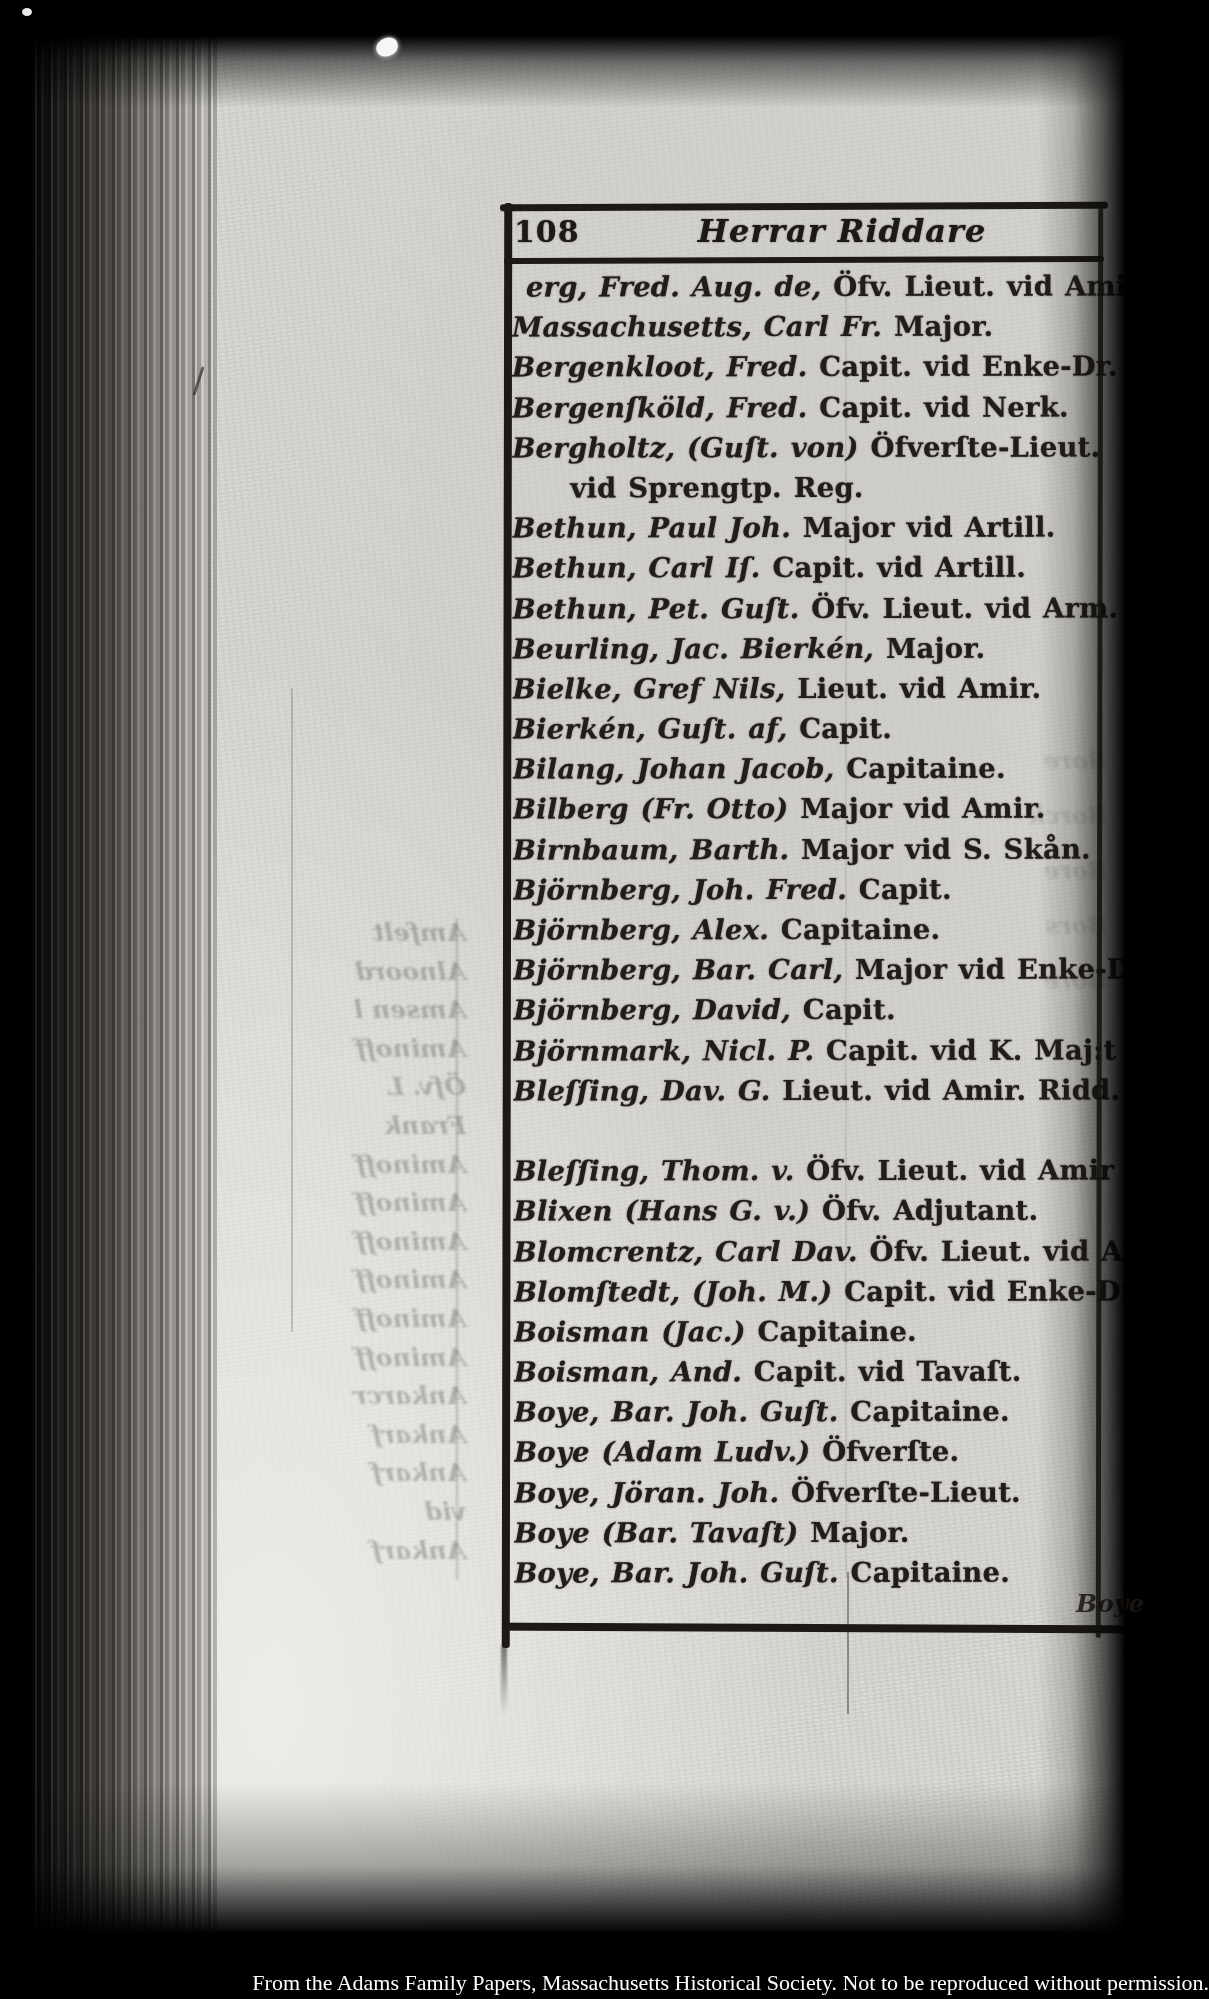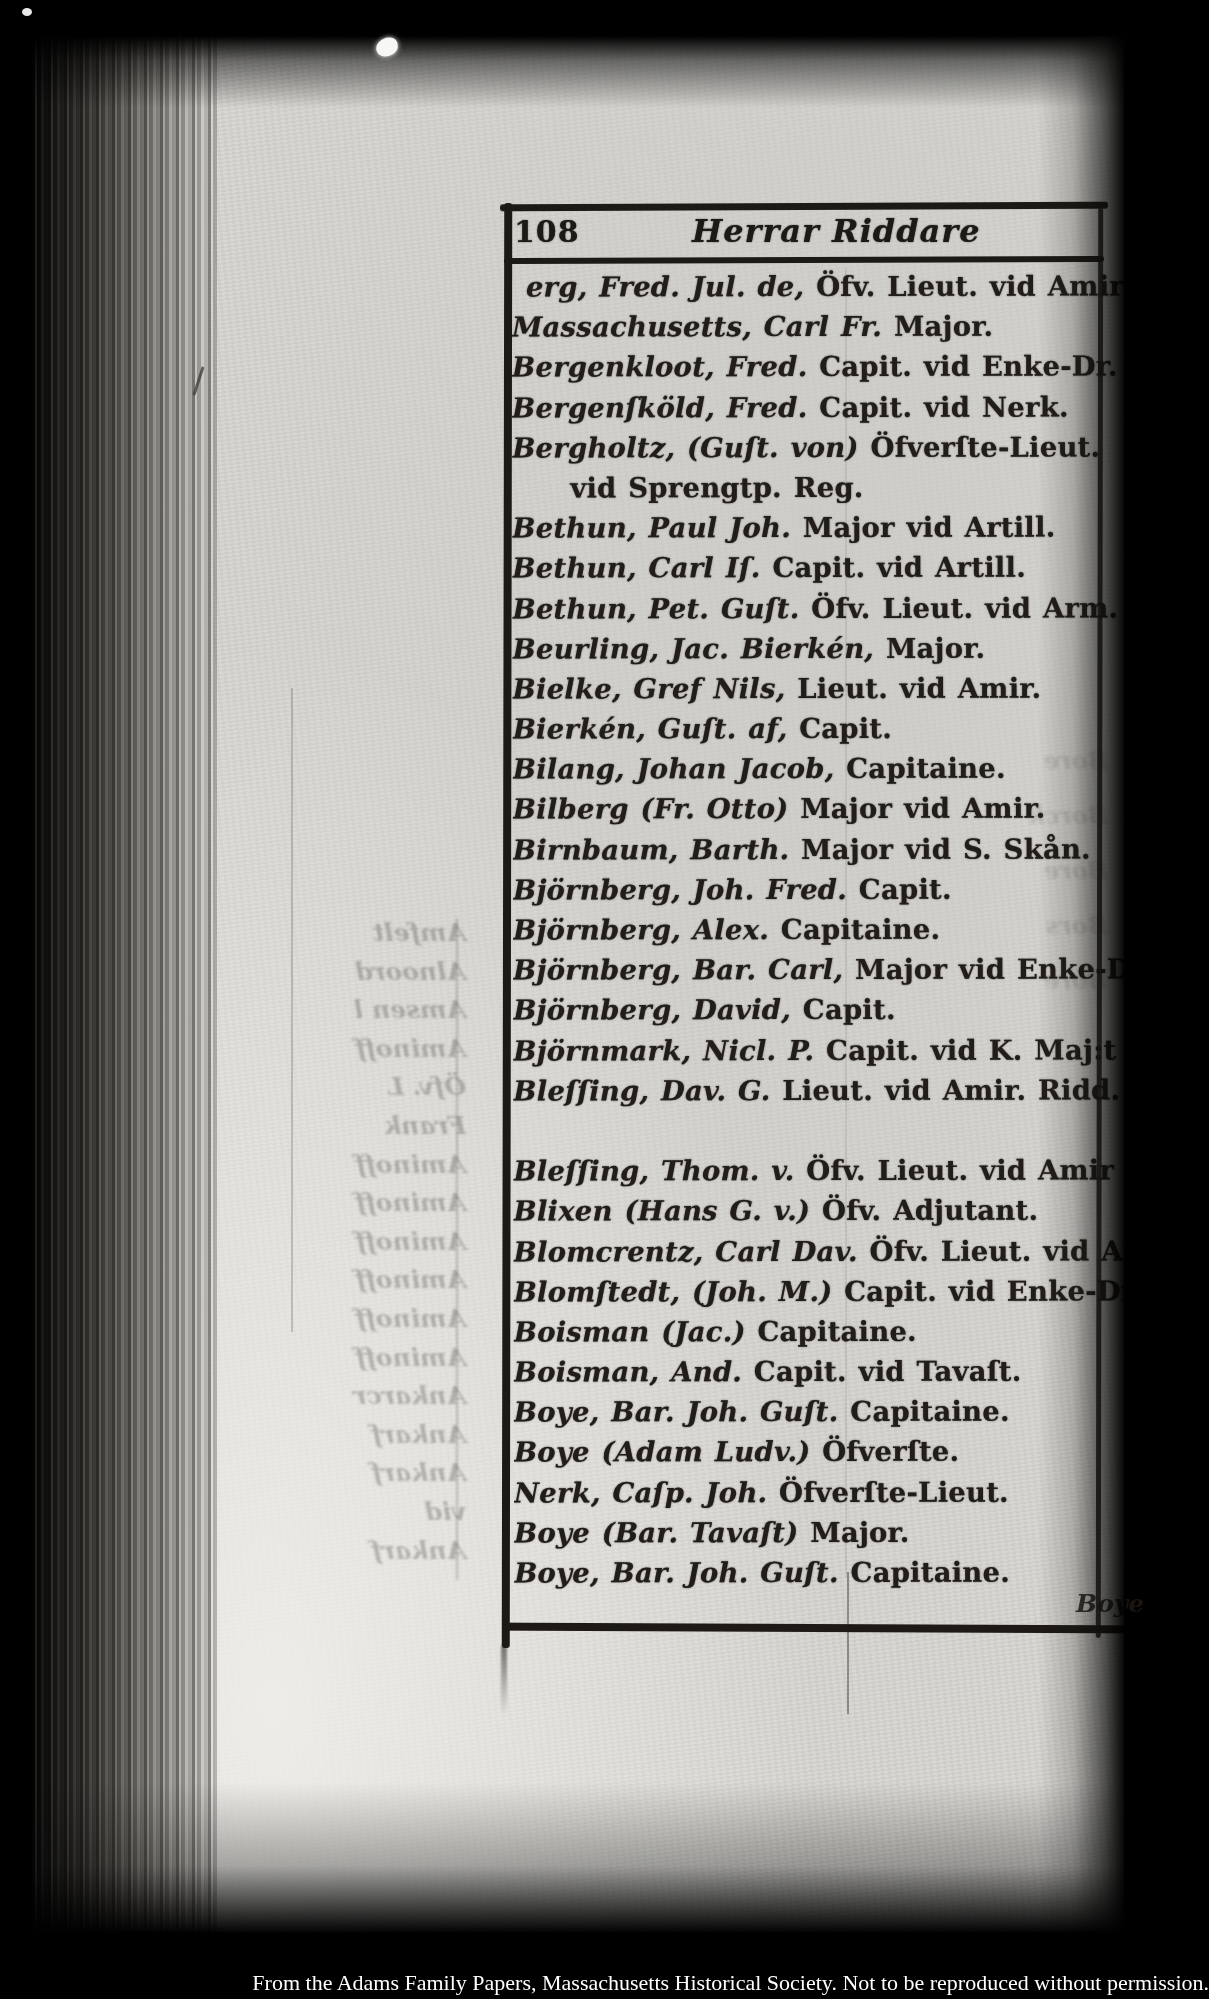--- a/index.html
+++ b/index.html
@@ -62,21 +62,21 @@
     background:linear-gradient(180deg,rgba(29,25,20,.55),rgba(29,25,20,0));filter:blur(1px);}
   #rule-right{left:1097px;top:208px;width:5px;height:1430px;opacity:.85;transform:rotate(.1deg);}
   #rule-bottom{left:505px;top:1624px;width:621px;height:8px;transform:rotate(.25deg);}
 
   
   #page-number{
     left:514px;top:214px;font-size:30px;font-weight:700;letter-spacing:1px;
     color:var(--ink,#1d1914);text-shadow:0 0 1.5px rgba(25,20,15,.8);z-index:6;
   }
   #header-title{
-    left:692px;top:212px;width:380px;
+    left:652px;top:212px;width:380px;text-align:center;
     font-style:italic;font-weight:700;font-size:32px;letter-spacing:1px;
     color:var(--ink,#1d1914);text-shadow:0 0 1.5px rgba(25,20,15,.8);z-index:6;
   }
   #entry-list{
     left:513px;top:266px;width:612px;height:1340px;overflow:hidden;z-index:6;
     transform:rotate(-.1deg);
   }
   .entry{
     position:relative;height:40.2px;line-height:40.2px;white-space:nowrap;
     font-size:27.5px;font-weight:700;letter-spacing:.2px;word-spacing:2px;
@@ -153,21 +153,21 @@
 <div id="rule-top" class="rule" data-name="frame-rule-top"></div>
 <div id="rule-under-header" class="rule" data-name="frame-rule-under-header"></div>
 <div id="rule-left" class="rule" data-name="frame-rule-left"></div>
 <div id="rule-left-tail" data-name="frame-rule-left-tail"></div>
 <div id="rule-right" class="rule" data-name="frame-rule-right"></div>
 <div id="rule-bottom" class="rule" data-name="frame-rule-bottom"></div>
 
 <div id="page-number" data-name="page-number">108</div>
 <div id="header-title" data-name="page-header-title">Herrar Riddare</div>
 <div id="entry-list" data-name="entry-list">
-    <div class="entry frag" data-name="entry-line"><span class="it">erg, Fred. Jul. de,</span><span class="ro"> Öfv. Lieut. vid Amir.</span></div>
+    <div class="entry frag" data-name="entry-line"><span class="it">erg, Fred. Aug. de,</span><span class="ro"> Öfv. Lieut. vid Amir.</span></div>
     <div class="entry" data-name="entry-line"><span class="it">Massachusetts, Carl Fr.</span><span class="ro"> Major.</span></div>
     <div class="entry" data-name="entry-line"><span class="it">Bergenkloot, Fred.</span><span class="ro"> Capit. vid Enke-Dr.</span></div>
     <div class="entry" data-name="entry-line"><span class="it">Bergenſköld, Fred.</span><span class="ro"> Capit. vid Nerk.</span></div>
     <div class="entry" data-name="entry-line"><span class="it">Bergholtz, (Guſt. von)</span><span class="ro"> Öfverſte-Lieut.</span></div>
     <div class="entry cont" data-name="entry-line"><span class="it"></span><span class="ro">vid Sprengtp. Reg.</span></div>
     <div class="entry" data-name="entry-line"><span class="it">Bethun, Paul Joh.</span><span class="ro"> Major vid Artill.</span></div>
     <div class="entry" data-name="entry-line"><span class="it">Bethun, Carl Iſ.</span><span class="ro"> Capit. vid Artill.</span></div>
     <div class="entry" data-name="entry-line"><span class="it">Bethun, Pet. Guſt.</span><span class="ro"> Öfv. Lieut. vid Arm. Fl.</span></div>
     <div class="entry" data-name="entry-line"><span class="it">Beurling, Jac. Bierkén,</span><span class="ro"> Major.</span></div>
     <div class="entry" data-name="entry-line"><span class="it">Bielke, Gref Nils,</span><span class="ro"> Lieut. vid Amir.</span></div>
@@ -183,21 +183,21 @@
     <div class="entry" data-name="entry-line"><span class="it">Bleſſing, Dav. G.</span><span class="ro"> Lieut. vid Amir. Ridd.</span></div>
     <div class="entry cont" data-name="entry-line"><span class="it"></span></div>
     <div class="entry" data-name="entry-line"><span class="it">Bleſſing, Thom. v.</span><span class="ro"> Öfv. Lieut. vid Amir</span></div>
     <div class="entry" data-name="entry-line"><span class="it">Blixen (Hans G. v.)</span><span class="ro"> Öfv. Adjutant.</span></div>
     <div class="entry" data-name="entry-line"><span class="it">Blomcrentz, Carl Dav.</span><span class="ro"> Öfv. Lieut. vid An.</span></div>
     <div class="entry" data-name="entry-line"><span class="it">Blomſtedt, (Joh. M.)</span><span class="ro"> Capit. vid Enke-Dr.</span></div>
     <div class="entry" data-name="entry-line"><span class="it">Boisman (Jac.)</span><span class="ro"> Capitaine.</span></div>
     <div class="entry" data-name="entry-line"><span class="it">Boisman, And.</span><span class="ro"> Capit. vid Tavaſt.</span></div>
     <div class="entry" data-name="entry-line"><span class="it">Boye, Bar. Joh. Guſt.</span><span class="ro"> Capitaine.</span></div>
     <div class="entry" data-name="entry-line"><span class="it">Boye (Adam Ludv.)</span><span class="ro"> Öfverſte.</span></div>
-    <div class="entry" data-name="entry-line"><span class="it">Nerk, Caſp. Joh.</span><span class="ro"> Öfverſte-Lieut.</span></div>
+    <div class="entry" data-name="entry-line"><span class="it">Boye, Jöran. Joh.</span><span class="ro"> Öfverſte-Lieut.</span></div>
     <div class="entry" data-name="entry-line"><span class="it">Boye (Bar. Tavaſt)</span><span class="ro"> Major.</span></div>
     <div class="entry" data-name="entry-line"><span class="it">Boye, Bar. Joh. Guſt.</span><span class="ro"> Capitaine.</span></div>
   </div>
 <div id="catchword" data-name="catchword">Boye</div>
 
 <div id="right-shade" data-name="page-right-shadow"></div>
 <div id="bottom-shade" data-name="page-bottom-shadow"></div>
 
 <div id="caption" data-name="archive-caption">From the Adams Family Papers, Massachusetts Historical Society. Not to be reproduced without permission.</div>
 

